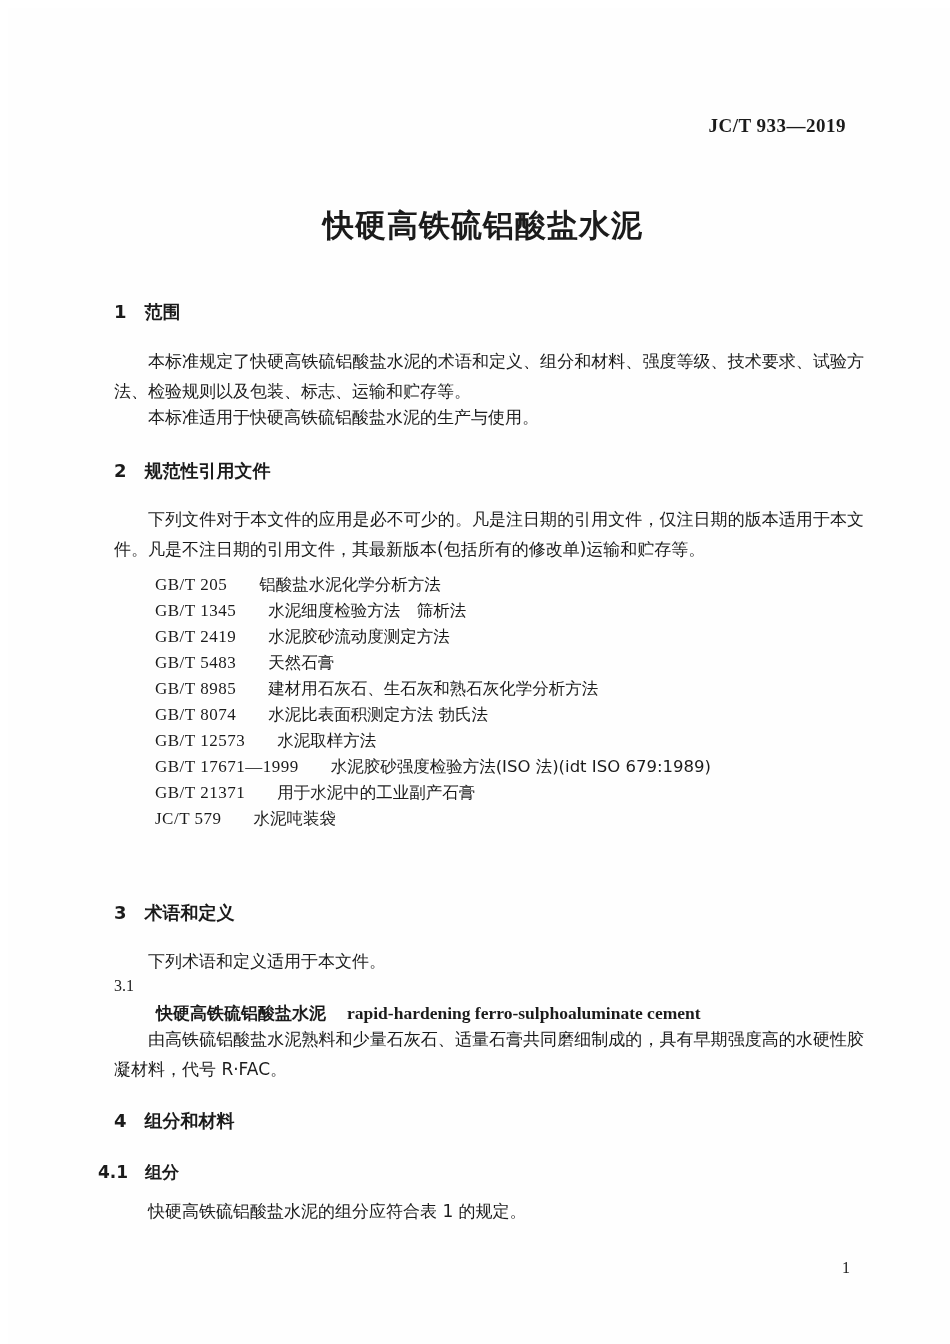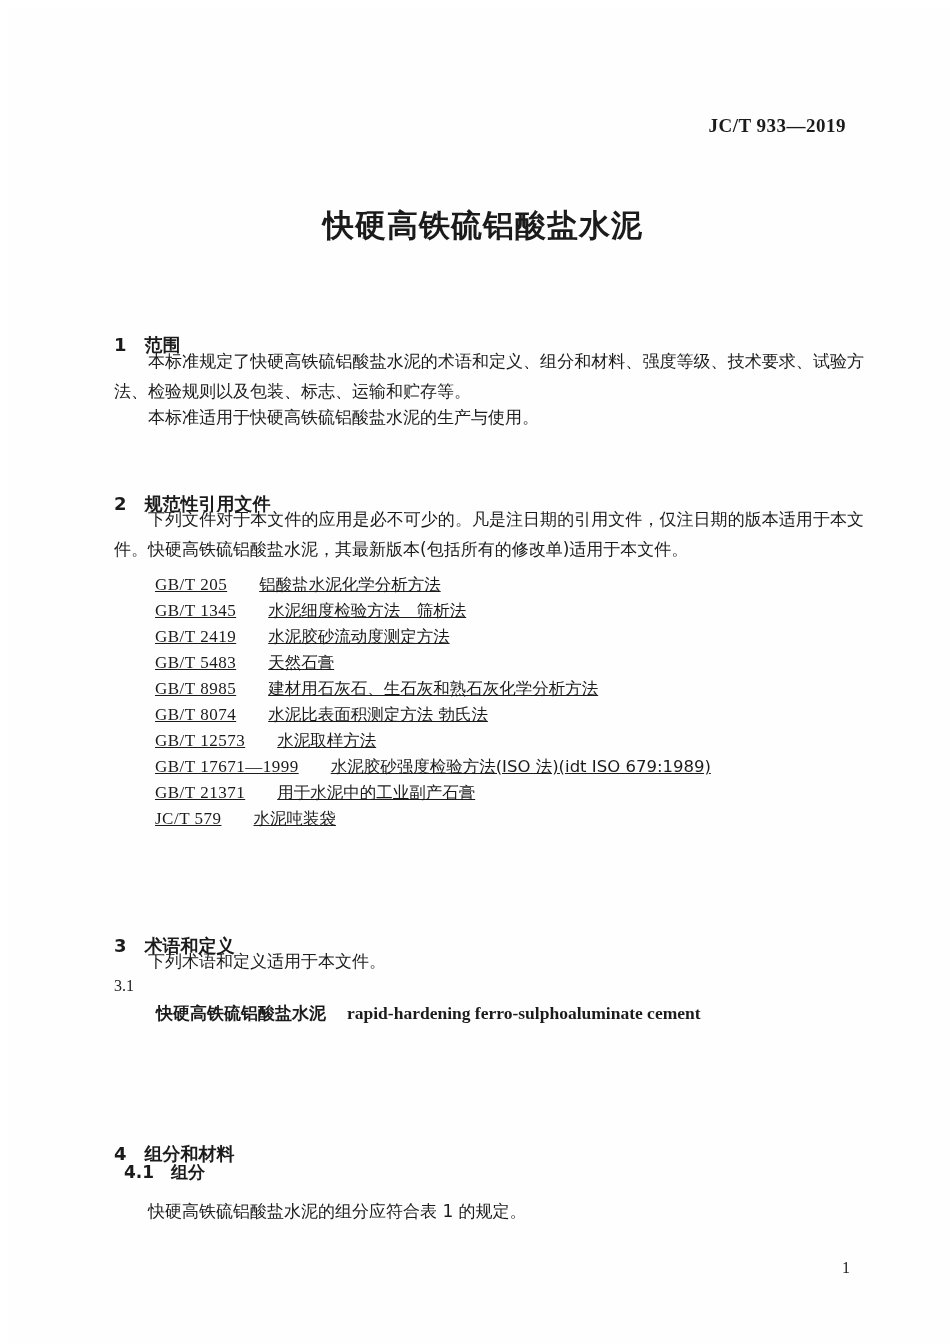--- a/index.html
+++ b/index.html
@@ -37,24 +37,23 @@
     font-weight: 700;
     letter-spacing: 1px;
     line-height: 1.3;
   }
 
   .h2 {
     left: 98px;
     font-size: 18px;
     font-weight: 700;
     line-height: 1.2;
-    margin-top: 33px;
   }
   .h3 {
-    left: 108px;
+    left: 82px;
     font-size: 17px;
     font-weight: 700;
     line-height: 1.2;
   }
 
   .para {
     left: 98px;
     width: 766px;
     font-size: 17px;
     line-height: 30px;
@@ -89,21 +88,20 @@
     left: 98px;
     width: 766px;
     list-style: none;
     padding-left: 2em;
     font-size: 16.5px;
   }
   .ref-item {
     height: 26px;
     line-height: 26px;
     white-space: nowrap;
-    text-decoration: underline;
   }
   .ref-code {
     font-family: "Liberation Serif", serif;
     font-size: 17px;
     margin-right: 16px;
     letter-spacing: 0.5px;
   }
 
   .page-number {
     top: 1242px;
@@ -120,21 +118,21 @@
 
   <div class="abs header-ref">JC/T 933—2019</div>
 
   <h1 class="abs doc-title">快硬高铁硫铝酸盐水泥</h1>
 
   <h2 class="abs h2" style="top:285px">1　范围</h2>
   <p class="abs para" style="top:386px">本标准适用于快硬高铁硫铝酸盐水泥的生产与使用。</p>
   <p class="abs para" style="top:330px">本标准规定了快硬高铁硫铝酸盐水泥的术语和定义、组分和材料、强度等级、技术要求、试验方法、检验规则以及包装、标志、运输和贮存等。</p>
 
   <h2 class="abs h2" style="top:444px">2　规范性引用文件</h2>
-  <p class="abs para" style="top:488px">下列文件对于本文件的应用是必不可少的。凡是注日期的引用文件，仅注日期的版本适用于本文件。快硬高铁硫铝酸盐水泥，其最新版本(包括所有的修改单)适用于本文件。</p>
+  <p class="abs para" style="top:488px">下列文件对于本文件的应用是必不可少的。凡是注日期的引用文件，仅注日期的版本适用于本文件。凡是不注日期的引用文件，其最新版本(包括所有的修改单)运输和贮存等。</p>
 
   <ul class="abs ref-list" style="top:548px">
     <li class="ref-item">
       <span class="ref-code">GB/T 205</span><span class="ref-title">铝酸盐水泥化学分析方法</span>
     </li>
     <li class="ref-item">
       <span class="ref-code">GB/T 1345</span><span class="ref-title">水泥细度检验方法　筛析法</span>
     </li>
     <li class="ref-item">
       <span class="ref-code">GB/T 2419</span><span class="ref-title">水泥胶砂流动度测定方法</span>
@@ -161,20 +159,21 @@
       <span class="ref-code">JC/T 579</span><span class="ref-title">水泥吨装袋</span>
     </li>
   </ul>
 
   <h2 class="abs h2" style="top:886px">3　术语和定义</h2>
   <p class="abs para" style="top:930px">下列术语和定义适用于本文件。</p>
   <div class="abs clause-num" style="top:960px">3.1</div>
   <p class="abs term-line" style="top:986px">
     <span class="term-zh">快硬高铁硫铝酸盐水泥</span><span class="term-en">rapid-hardening ferro-sulphoaluminate cement</span>
   </p>
+  <p class="abs para" style="top:1008px">由高铁硫铝酸盐水泥熟料和少量石灰石、适量石膏共同磨细制成的，具有早期强度高的水硬性胶凝材料，代号 R·FAC。</p>
 
   <h2 class="abs h2" style="top:1094px">4　组分和材料</h2>
   <h3 class="abs h3" style="top:1146px">4.1　组分</h3>
   <p class="abs para" style="top:1180px">快硬高铁硫铝酸盐水泥的组分应符合表 1 的规定。</p>
 
   <div class="abs page-number">1</div>
 
 </div>
 
 </body></html>

